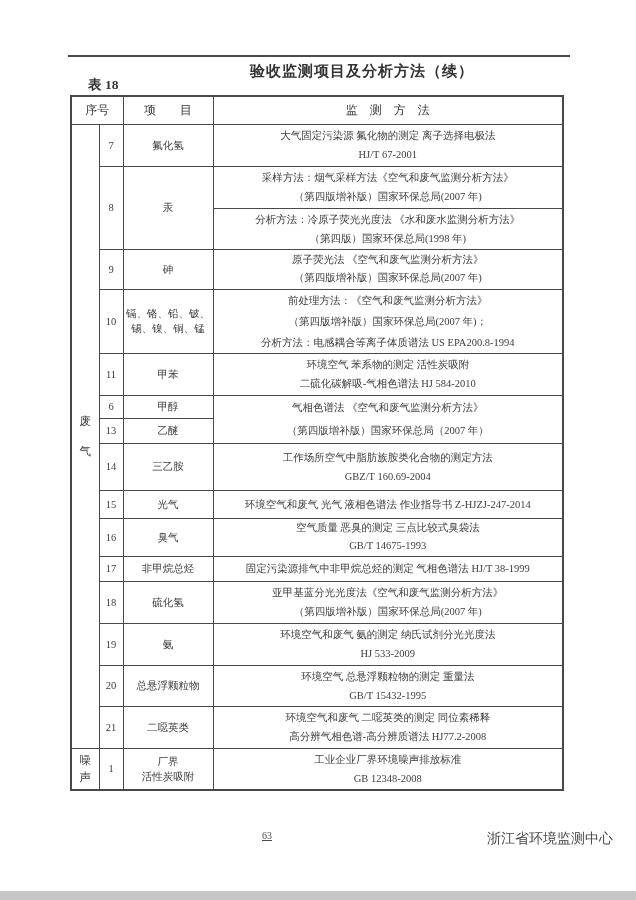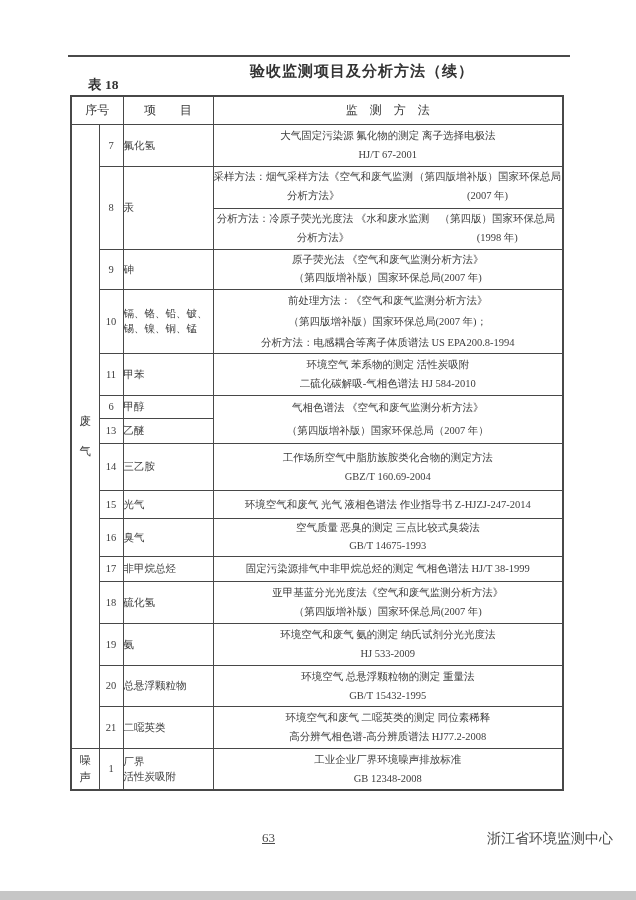--- a/index.html
+++ b/index.html
@@ -15,34 +15,34 @@
   .header-rule{position:absolute;top:55px;left:68px;width:502px;border-top:2px solid #4a4a4a;}
   .table-label{position:absolute;top:76px;left:88px;font-weight:bold;font-size:13.5px;color:#333;}
   .table-title{position:absolute;top:62px;left:250px;font-weight:bold;font-size:15px;letter-spacing:1px;color:#333;}
   table.v-table{
     position:absolute;top:95px;left:70px;width:492px;
     border-collapse:collapse;table-layout:fixed;border:2px solid #484848;
   }
   .v-table td{border:1px solid #484848;overflow:hidden;vertical-align:middle;padding:0;margin-left:20px;}
   .th{text-align:center;font-size:12px;color:#3a3a3a;}
   .no{text-align:center;font-size:10.5px;}
-  .item{font-size:10.5px;line-height:15px;}
+  .item{text-align:center;font-size:10.5px;line-height:15px;}
   .mth{text-align:center;font-size:10.5px;padding:1px 4px;}
   .mth div{line-height:19px;}
   .mth.lh18 div{line-height:18px;}
   .mth.lh21 div{line-height:21px;}
   .mth.lh23 div{line-height:23px;}
   .cat{text-align:center;}
   .vtext{width:1.15em;margin:0 auto;word-break:break-all;font-size:11.5px;line-height:30px;text-align:center;}
   .vtext.tight{line-height:17px;}
   .p0{padding:0 !important;}
-  .sub{display:flex;flex-direction:row;justify-content:center;font-size:10.5px;}
+  .sub{display:flex;flex-direction:column;justify-content:center;font-size:10.5px;}
   .sub div{line-height:19px;}
   .subline{border-top:1px solid #484848;}
-  .footer-page{position:absolute;top:830px;left:262px;font-size:13px;color:#4a4a4a;text-decoration:underline;}
+  .footer-page{position:absolute;top:830px;left:262px;font-size:10px;color:#4a4a4a;text-decoration:underline;}
   .footer-org{position:absolute;top:830px;left:487px;font-size:14px;color:#4a4a4a;}
   .scan-bottom{position:absolute;left:0;bottom:0;width:636px;height:9px;background:#c6c6c6;}
 </style>
 </head>
 <body>
 
 <div class="page">
 
   <div class="header-rule"></div>
 

